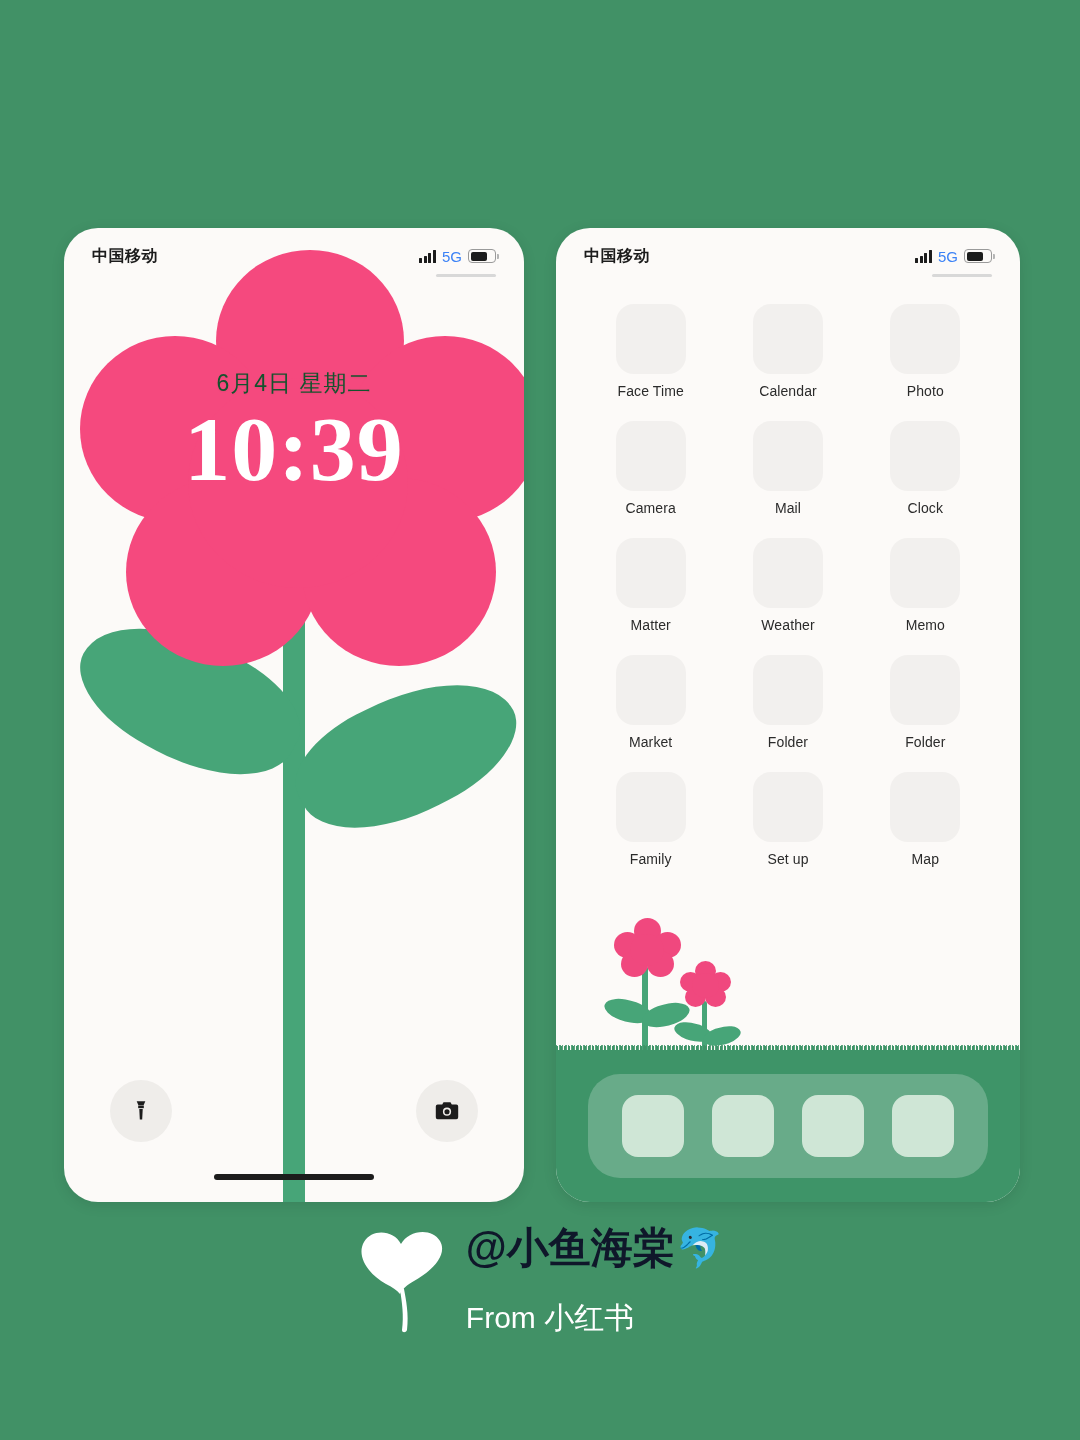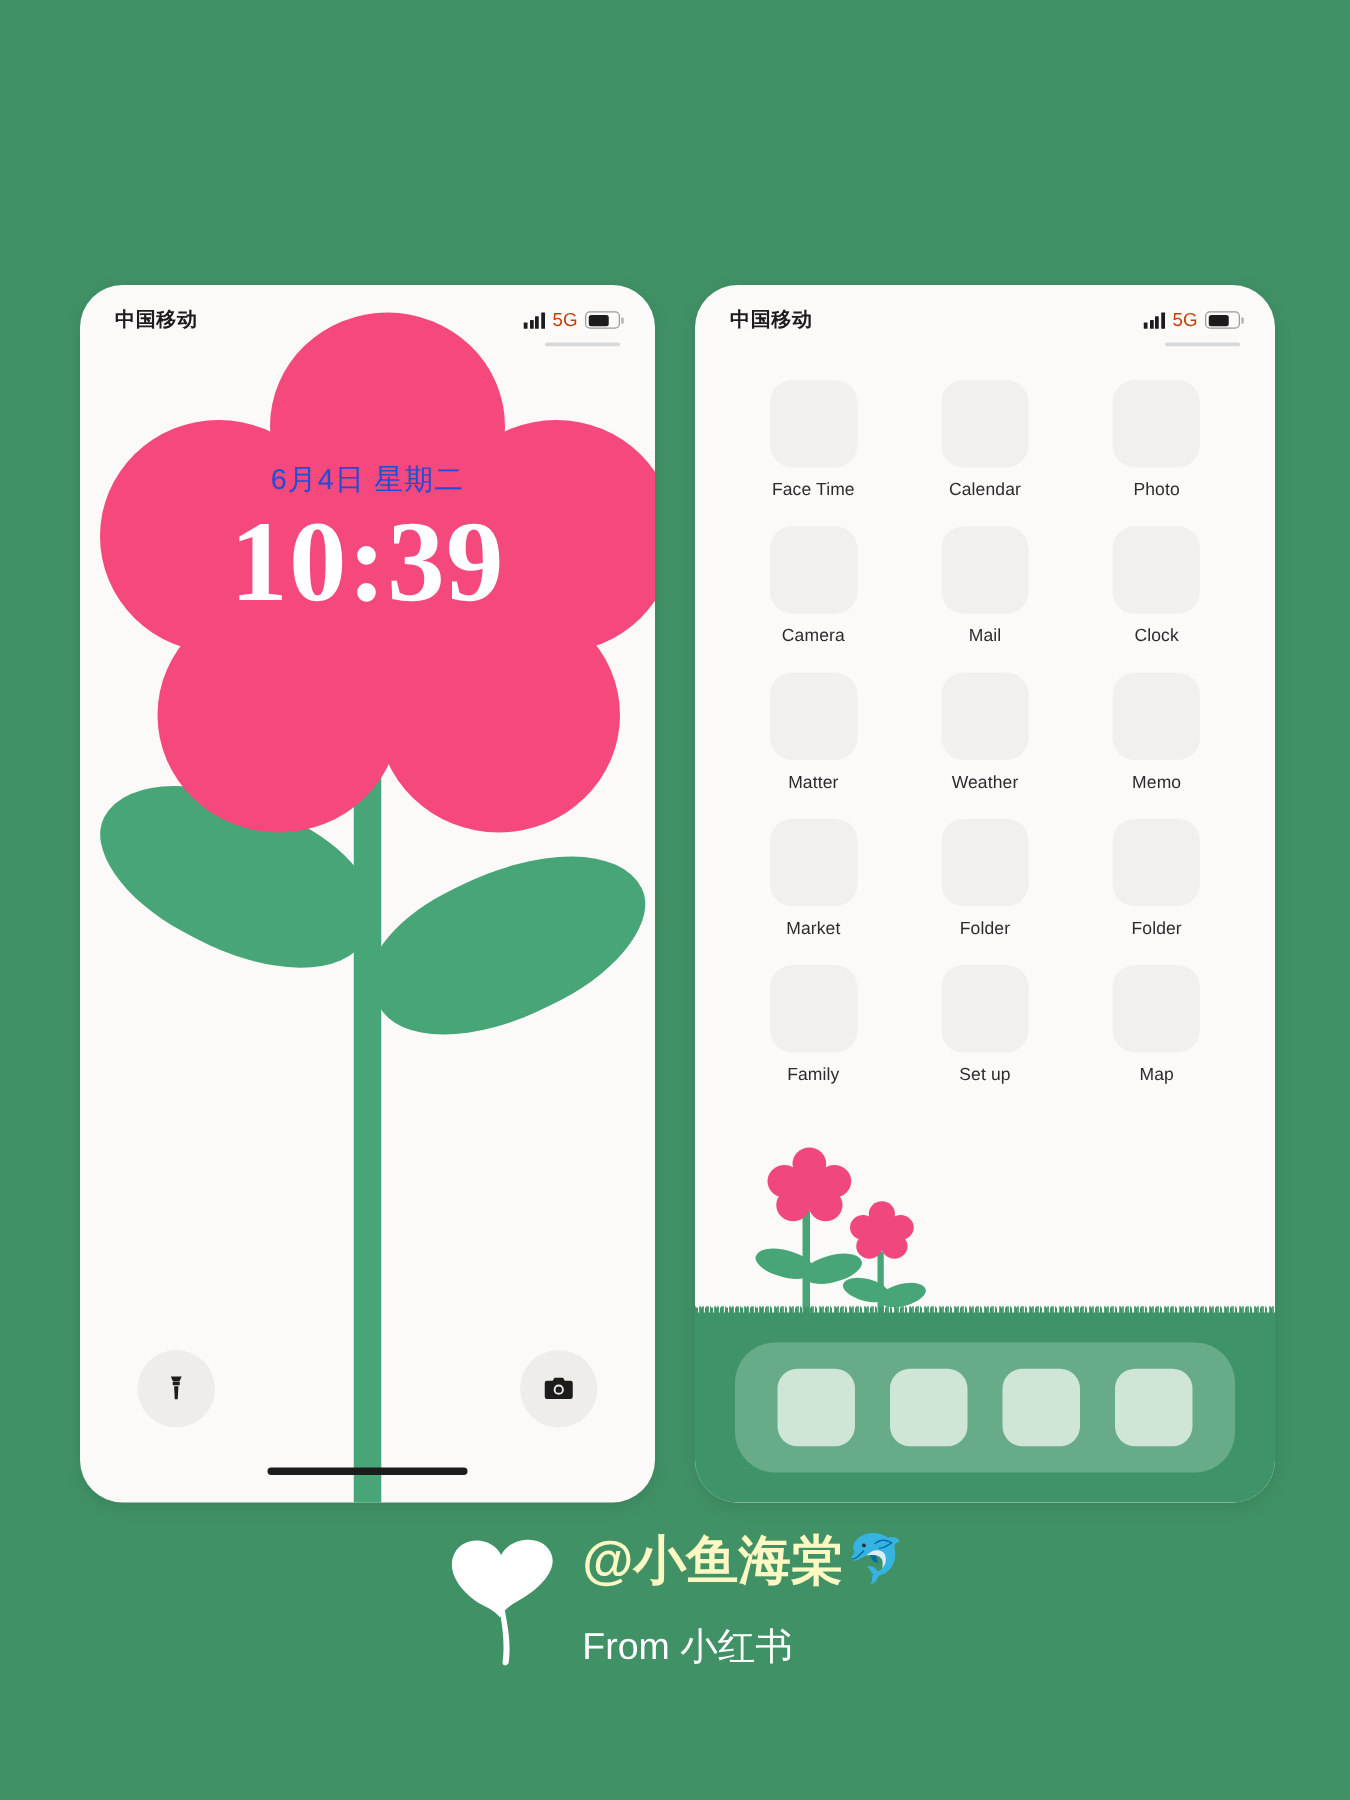--- a/index.html
+++ b/index.html
@@ -27,21 +27,21 @@
     position:absolute; top:0; left:0; right:0; height:56px;
     display:flex; align-items:center; justify-content:space-between;
     padding:0 28px; z-index:40;
   }
   .carrier { font-size:16px; font-weight:700; color:#1c1c1c; letter-spacing:0.5px; }
   .status-right { display:flex; align-items:center; gap:6px; }
   .bars { display:flex; align-items:flex-end; gap:1.5px; height:13px; }
   .bars i { display:block; width:3px; background:#1c1c1c; border-radius:0.5px; }
   .bars i:nth-child(1){height:5px;} .bars i:nth-child(2){height:7px;}
   .bars i:nth-child(3){height:10px;} .bars i:nth-child(4){height:13px;}
-  .net { font-size:15px; font-weight:500; color:#c2410c; }
+  .net { font-size:15px; font-weight:500; color:#3b82f6; }
   .batt {
     position:relative; width:28px; height:14px;
     border:1.6px solid #9a9a9a; border-radius:4px; padding:1.5px;
   }
   .batt::after {
     content:""; position:absolute; right:-4px; top:4px;
     width:2px; height:5px; background:#b5b5b5; border-radius:0 1px 1px 0;
   }
   .batt span { display:block; height:100%; width:72%; background:#1c1c1c; border-radius:2px; }
   .dyn-line {
@@ -60,21 +60,21 @@
     width:22px; background:#47A578; border-radius:4px;
   }
   .leaf { position:absolute; background:#47A578; border-radius:50% 50% 50% 50%; }
 
   
   .clock-wrap {
     position:absolute; left:0; right:0; top:140px; text-align:center; z-index:20;
   }
   .clock-date {
     font-family:"Liberation Sans", sans-serif;
-    font-size:23px; color:#1d4ed8; letter-spacing:1px; margin-bottom:2px;
+    font-size:23px; color:#14532d; letter-spacing:1px; margin-bottom:2px;
     text-shadow:0 1px 2px rgba(0,0,0,0.05);
   }
   .clock-time {
     font-family:"Liberation Serif", serif;
     font-size:92px; font-weight:700; color:#ffffff; line-height:1.05;
     letter-spacing:1px;
   }
 
   
   .lock-btn {
@@ -140,21 +140,21 @@
   .dock-icon { width:62px; height:62px; border-radius:16px; background:#CFE6D6; }
 
   
   .attrib {
     position:absolute; left:0; right:0; top:1222px;
     display:flex; align-items:center; justify-content:center; gap:18px; z-index:50;
   }
   .heart-leaf { position:relative; width:92px; height:105px; }
   .attrib-text { display:flex; flex-direction:column; align-items:flex-start; }
   .attrib-name {
-    font-size:42px; font-weight:700; color:#fef9c3; line-height:1.25;
+    font-size:42px; font-weight:700; color:#0f172a; line-height:1.25;
     display:flex; align-items:center; gap:2px;
   }
   .attrib-from { font-size:30px; color:#ffffff; line-height:1.5; margin-top:20px; }
   .dolphin { font-size:38px; }
 
   .watermark {
     position:absolute; right:14px; bottom:10px;
     font-size:14px; color:rgba(255,255,255,0.16); letter-spacing:1px;
     z-index:60;
   }

